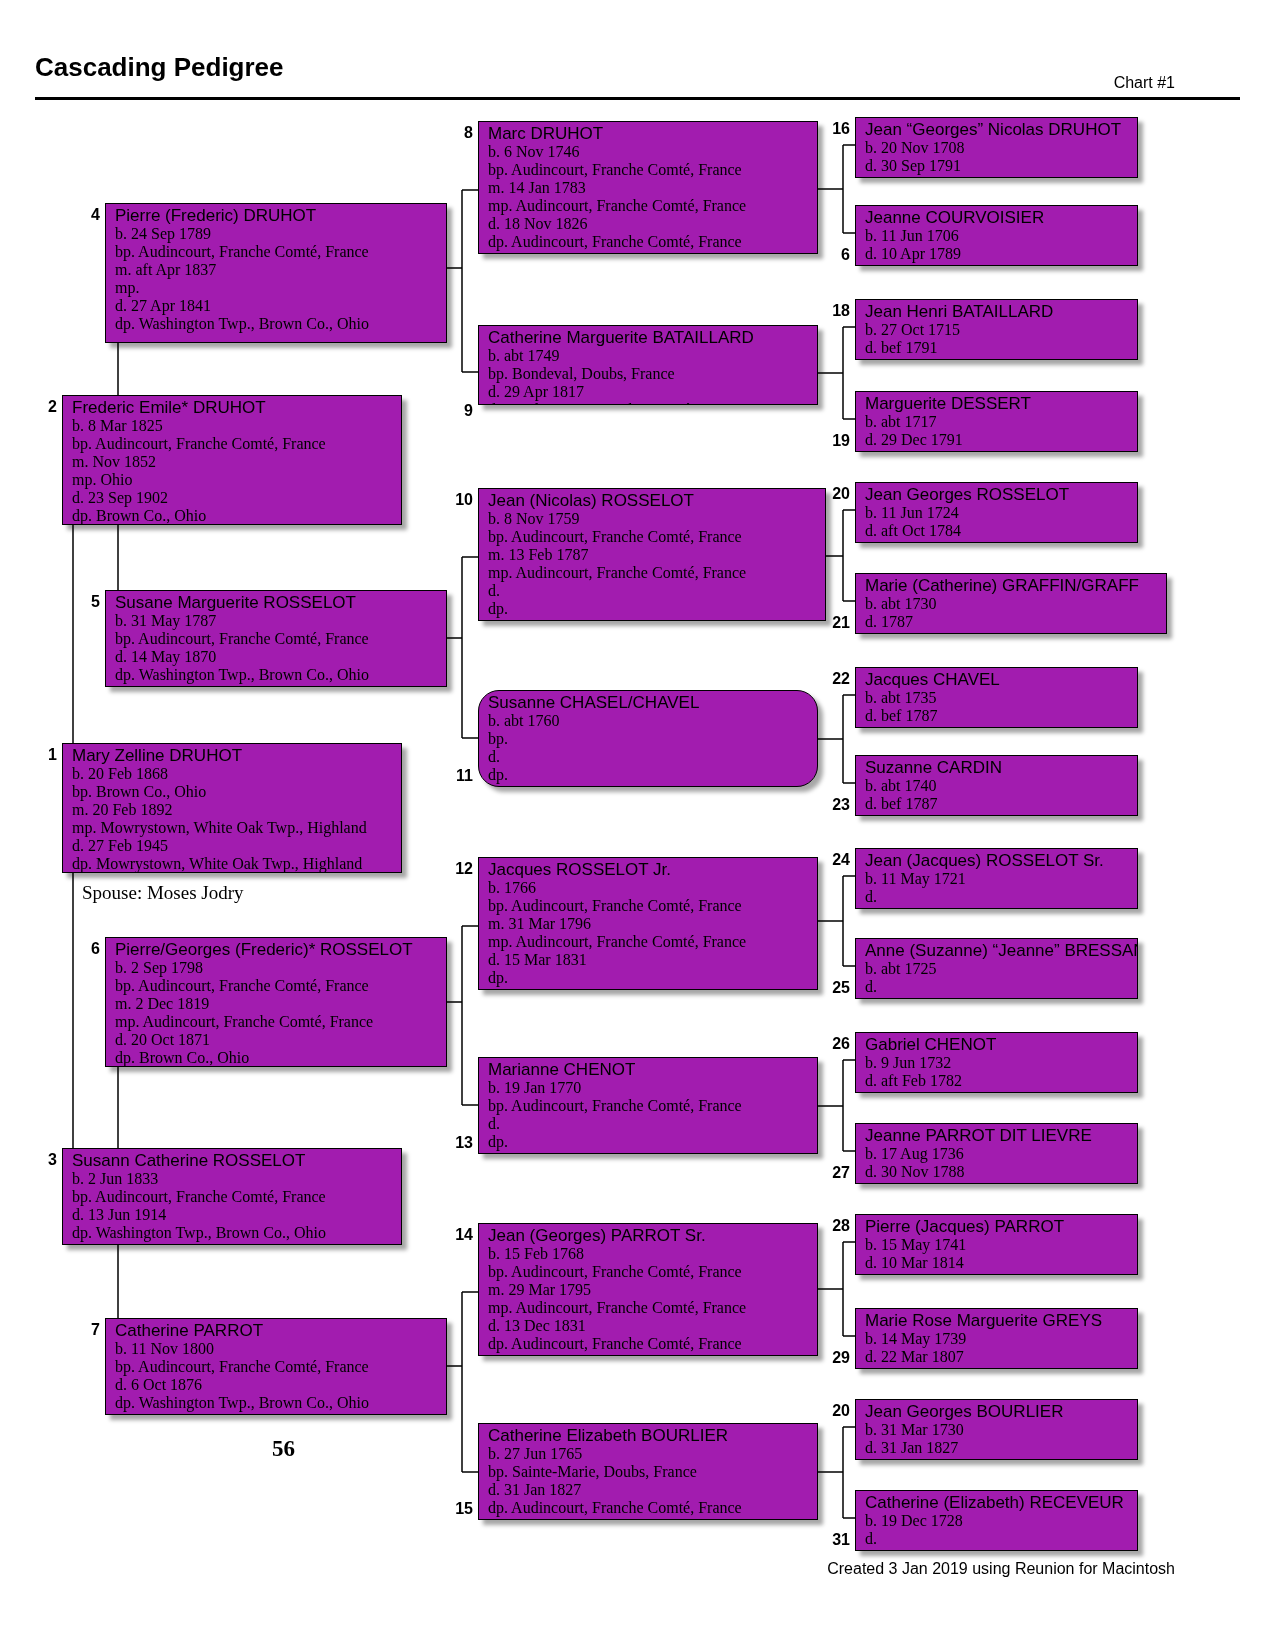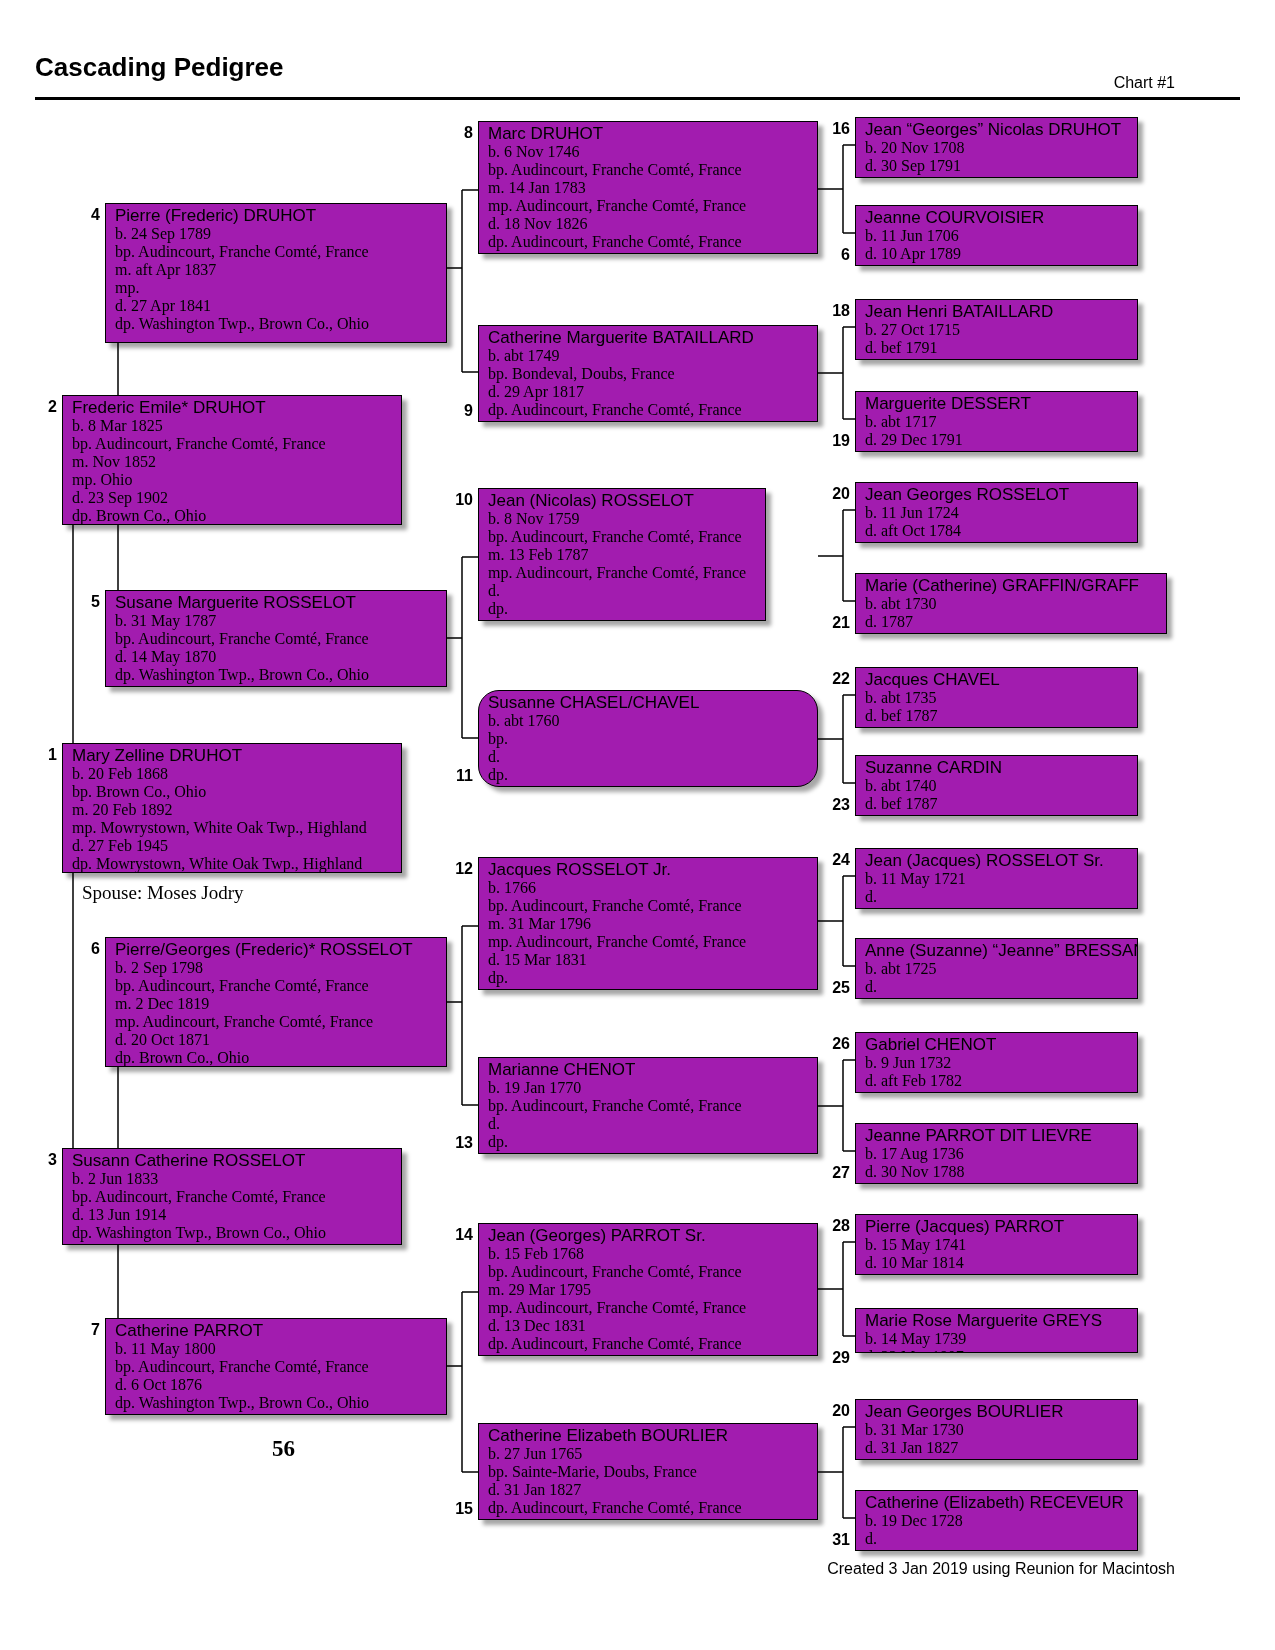--- a/index.html
+++ b/index.html
@@ -175,45 +175,45 @@
       <div class="pline">b. 2 Sep 1798</div>
       <div class="pline">bp. Audincourt, Franche Comté, France</div>
       <div class="pline">m. 2 Dec 1819</div>
       <div class="pline">mp. Audincourt, Franche Comté, France</div>
       <div class="pline">d. 20 Oct 1871</div>
       <div class="pline">dp. Brown Co., Ohio</div>
     </div>
     <div class="pnum" style="left: 70px; top: 939px;">6</div>
     <div class="pbox" style="left: 105px; top: 1318px; width: 342px; height: 97px;">
       <div class="pname">Catherine PARROT</div>
-      <div class="pline">b. 11 May 1800</div>
+      <div class="pline">b. 11 Nov 1800</div>
       <div class="pline">bp. Audincourt, Franche Comté, France</div>
       <div class="pline">d. 6 Oct 1876</div>
       <div class="pline">dp. Washington Twp., Brown Co., Ohio</div>
     </div>
     <div class="pnum" style="left: 70px; top: 1320px;">7</div>
     <div class="pbox" style="left: 478px; top: 121px; width: 340px; height: 133px;">
       <div class="pname">Marc DRUHOT</div>
       <div class="pline">b. 6 Nov 1746</div>
       <div class="pline">bp. Audincourt, Franche Comté, France</div>
       <div class="pline">m. 14 Jan 1783</div>
       <div class="pline">mp. Audincourt, Franche Comté, France</div>
       <div class="pline">d. 18 Nov 1826</div>
       <div class="pline">dp. Audincourt, Franche Comté, France</div>
     </div>
     <div class="pnum" style="left: 443px; top: 123px;">8</div>
-    <div class="pbox" style="left: 478px; top: 325px; width: 340px; height: 97px;">
+    <div class="pbox" style="left: 478px; top: 325px; width: 340px; height: 80px;">
       <div class="pname">Catherine Marguerite BATAILLARD</div>
       <div class="pline">b. abt 1749</div>
       <div class="pline">bp. Bondeval, Doubs, France</div>
       <div class="pline">d. 29 Apr 1817</div>
       <div class="pline">dp. Audincourt, Franche Comté, France</div>
     </div>
     <div class="pnum" style="left: 443px; top: 401px;">9</div>
-    <div class="pbox" style="left: 478px; top: 488px; width: 288px; height: 133px;">
+    <div class="pbox" style="left: 478px; top: 488px; width: 348px; height: 133px;">
       <div class="pname">Jean (Nicolas) ROSSELOT</div>
       <div class="pline">b. 8 Nov 1759</div>
       <div class="pline">bp. Audincourt, Franche Comté, France</div>
       <div class="pline">m. 13 Feb 1787</div>
       <div class="pline">mp. Audincourt, Franche Comté, France</div>
       <div class="pline">d.</div>
       <div class="pline">dp.</div>
     </div>
     <div class="pnum" style="left: 443px; top: 490px;">10</div>
     <div class="pbox" style="left: 478px; top: 690px; width: 340px; height: 97px; border-radius: 21px;">
@@ -331,21 +331,21 @@
       <div class="pline">b. 17 Aug 1736</div>
       <div class="pline">d. 30 Nov 1788</div>
     </div>
     <div class="pnum" style="left: 820px; top: 1163px;">27</div>
     <div class="pbox" style="left: 855px; top: 1214px; width: 283px; height: 61px;">
       <div class="pname">Pierre (Jacques) PARROT</div>
       <div class="pline">b. 15 May 1741</div>
       <div class="pline">d. 10 Mar 1814</div>
     </div>
     <div class="pnum" style="left: 820px; top: 1216px;">28</div>
-    <div class="pbox" style="left: 855px; top: 1308px; width: 283px; height: 45px;">
+    <div class="pbox" style="left: 855px; top: 1308px; width: 283px; height: 61px;">
       <div class="pname">Marie Rose Marguerite GREYS</div>
       <div class="pline">b. 14 May 1739</div>
       <div class="pline">d. 22 Mar 1807</div>
     </div>
     <div class="pnum" style="left: 820px; top: 1348px;">29</div>
     <div class="pbox" style="left: 855px; top: 1399px; width: 283px; height: 61px;">
       <div class="pname">Jean Georges BOURLIER</div>
       <div class="pline">b. 31 Mar 1730</div>
       <div class="pline">d. 31 Jan 1827</div>
     </div>

